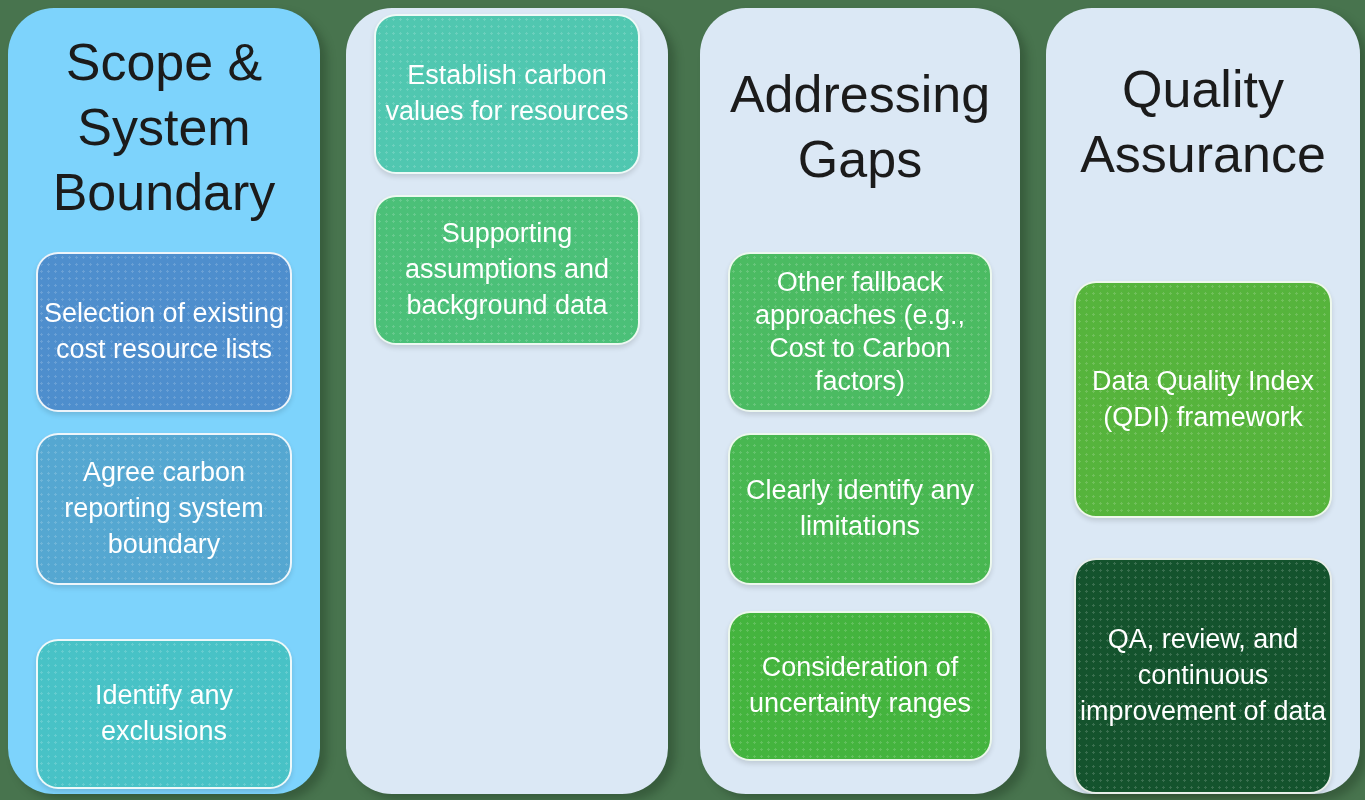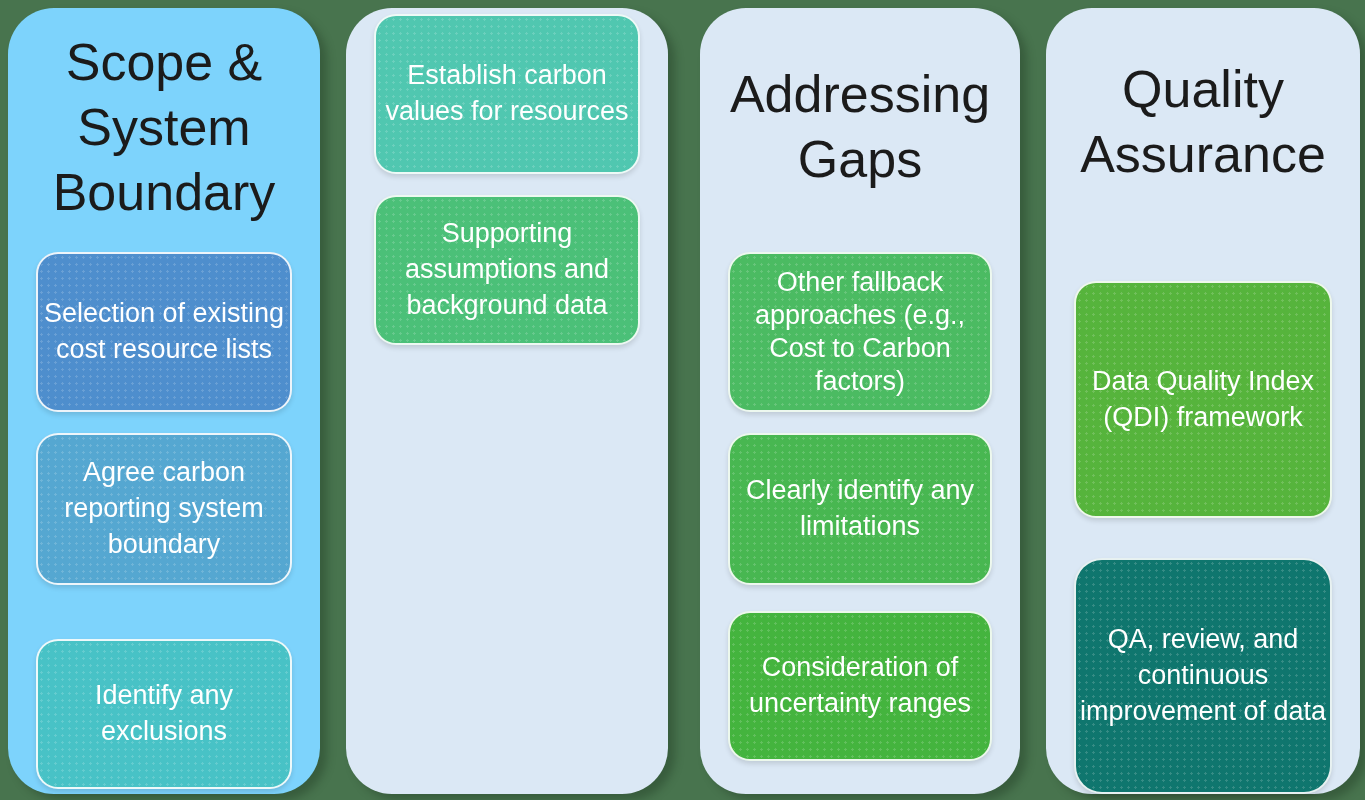--- a/index.html
+++ b/index.html
@@ -136,19 +136,19 @@
     </div>
   </section>
 
   <section class="panel c4" style="background-color: rgb(219, 232, 245); gap: 40px;">
     <h2 class="title">Quality
 Assurance</h2>
     <div class="boxes">
       <div class="box b1" style="background-color: rgb(86, 180, 60);">
         <span>Data Quality Index (QDI) framework</span>
       </div>
-      <div class="box b2" style="background-color: #0f766e; border-radius: 28px;">
+      <div class="box b2" style="background-color: #14532d;">
         <span>QA, review, and continuous improvement of data</span>
       </div>
     </div>
   </section>
 
 </div>
 
 </body></html>

